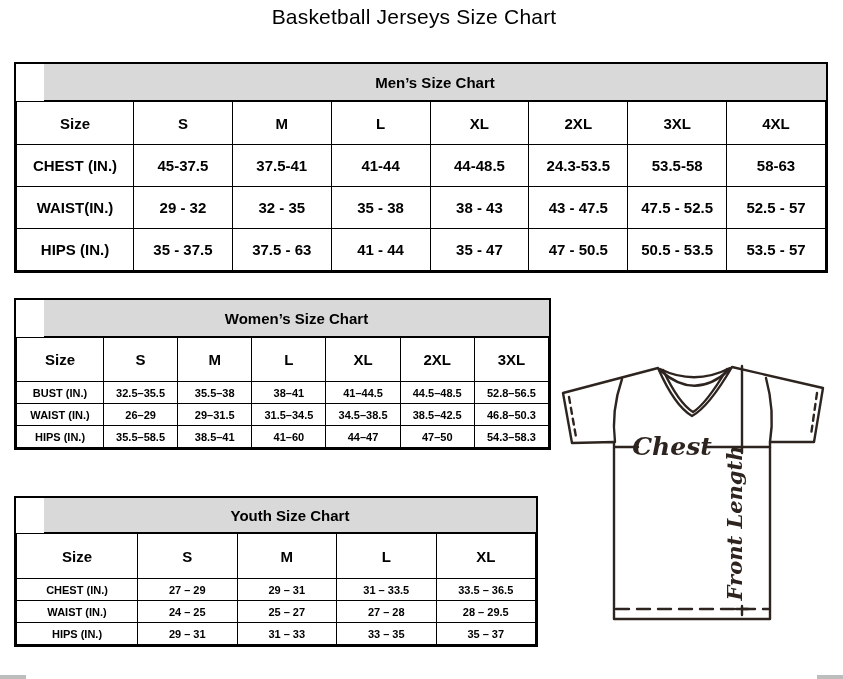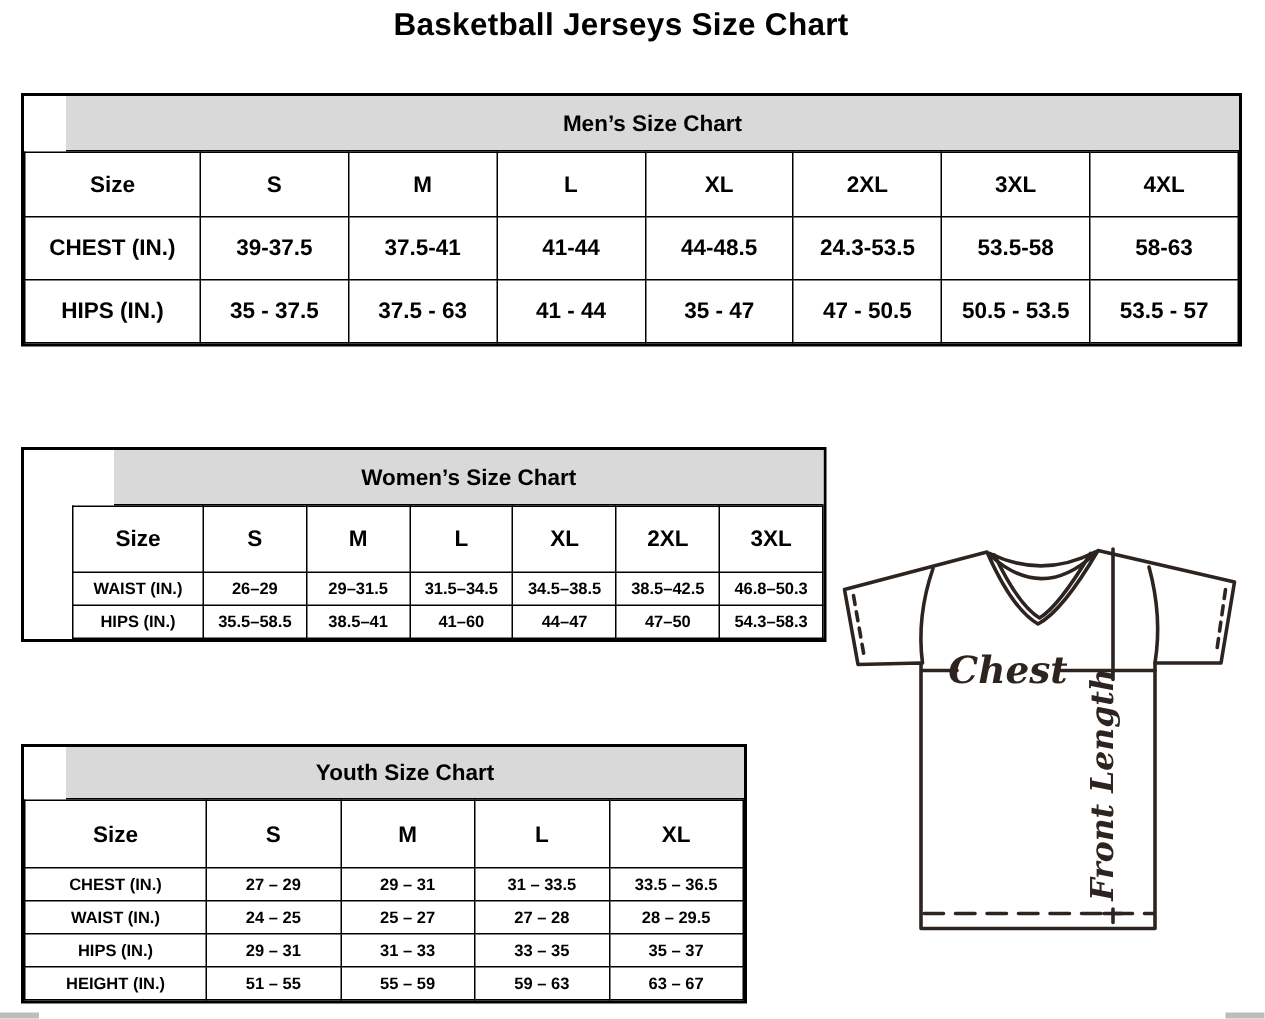--- a/index.html
+++ b/index.html
@@ -2,47 +2,47 @@
 <html><head>
 <meta charset="utf-8">
 <style>
   html,body { margin:0; padding:0; }
   body {
     width:843px; height:679px; position:relative; overflow:hidden;
     background:#ffffff; font-family:"Liberation Sans", sans-serif; color:#000;
   }
   .page-title {
     position:absolute; top:5px; left:0; width:828px; text-align:center;
-    font-size:21px; font-weight:bold; letter-spacing:0.2px;
+    font-size:21px; font-weight:normal; letter-spacing:0.2px;
   }
   .size-table { position:absolute; border:2px solid #000; background:#fff; box-sizing:border-box; }
   .tbl-title {
     background:#d9d9d9; border-bottom:1px solid #000;
     display:flex; align-items:center; justify-content:center;
     font-weight:bold; font-size:15px;margin-left:28px;
   }
   .size-table table { border-collapse:collapse; table-layout:fixed; width:100%; }
   .size-table th, .size-table td {
     border:1px solid #000; text-align:center; vertical-align:middle;
     font-weight:bold; padding:0; overflow:hidden; white-space:nowrap;
   }
   
   #tbl-mens { left:14px; top:62px; width:814px; }
   #tbl-mens .tbl-title { height:36px; }
   #tbl-mens th:first-child, #tbl-mens td:first-child { width:116px; }
   #tbl-mens thead th { height:42px; font-size:15px; }
   #tbl-mens tbody th, #tbl-mens tbody td { height:41px; font-size:15px; }
   
-  #tbl-womens { left:14px; top:298px; width:537px;padding-left:32px; }
+  #tbl-womens { left:14px; top:298px; width:537px; }
   #tbl-womens .tbl-title { height:36px; }
   #tbl-womens th:first-child, #tbl-womens td:first-child { width:86px; }
   #tbl-womens thead th { height:43px; font-size:15px; }
   #tbl-womens tbody th, #tbl-womens tbody td { height:21px; font-size:11px; }
   
-  #tbl-youth { left:14px; top:496px; width:484px; }
+  #tbl-youth { left:14px; top:496px; width:524px; }
   #tbl-youth .tbl-title { height:34px; }
   #tbl-youth th:first-child, #tbl-youth td:first-child { width:120px; }
   #tbl-youth thead th { height:44px; font-size:15px; }
   #tbl-youth tbody th, #tbl-youth tbody td { height:21px; font-size:11px; }
   
   #jersey-diagram { position:absolute; left:558px; top:363px; width:282px; height:268px; }
   .diagram-label { font-family:"DejaVu Serif", serif; font-style:italic; font-weight:bold; fill:#2e241f; }
   
   .scroll-frag { position:absolute; height:4px; background:#bdbdbd; bottom:0; }
   #scroll-frag-left  { left:0; width:26px; }
@@ -64,27 +64,37 @@
           <th>L</th>
           <th>XL</th>
           <th>2XL</th>
           <th>3XL</th>
           <th>4XL</th>
         </tr>
       </thead>
       <tbody>
         <tr>
           <th>CHEST (IN.)</th>
-          <td>39-37.5</td>
+          <td>45-37.5</td>
           <td>37.5-41</td>
           <td>41-44</td>
           <td>44-48.5</td>
           <td>24.3-53.5</td>
           <td>53.5-58</td>
           <td>58-63</td>
+        </tr>
+        <tr>
+          <th>WAIST(IN.)</th>
+          <td>29 - 32</td>
+          <td>32 - 35</td>
+          <td>35 - 38</td>
+          <td>38 - 43</td>
+          <td>43 - 47.5</td>
+          <td>47.5 - 52.5</td>
+          <td>52.5 - 57</td>
         </tr>
         <tr>
           <th>HIPS (IN.)</th>
           <td>35 - 37.5</td>
           <td>37.5 - 63</td>
           <td>41 - 44</td>
           <td>35 - 47</td>
           <td>47 - 50.5</td>
           <td>50.5 - 53.5</td>
           <td>53.5 - 57</td>
@@ -102,20 +112,29 @@
           <th>S</th>
           <th>M</th>
           <th>L</th>
           <th>XL</th>
           <th>2XL</th>
           <th>3XL</th>
         </tr>
       </thead>
       <tbody>
         <tr>
+          <th>BUST (IN.)</th>
+          <td>32.5–35.5</td>
+          <td>35.5–38</td>
+          <td>38–41</td>
+          <td>41–44.5</td>
+          <td>44.5–48.5</td>
+          <td>52.8–56.5</td>
+        </tr>
+        <tr>
           <th>WAIST (IN.)</th>
           <td>26–29</td>
           <td>29–31.5</td>
           <td>31.5–34.5</td>
           <td>34.5–38.5</td>
           <td>38.5–42.5</td>
           <td>46.8–50.3</td>
         </tr>
         <tr>
           <th>HIPS (IN.)</th>
@@ -156,27 +175,20 @@
           <td>25 – 27</td>
           <td>27 – 28</td>
           <td>28 – 29.5</td>
         </tr>
         <tr>
           <th>HIPS (IN.)</th>
           <td>29 – 31</td>
           <td>31 – 33</td>
           <td>33 – 35</td>
           <td>35 – 37</td>
-        </tr>
-        <tr>
-          <th>HEIGHT (IN.)</th>
-          <td>51 – 55</td>
-          <td>55 – 59</td>
-          <td>59 – 63</td>
-          <td>63 – 67</td>
         </tr>
       </tbody>
   </table>
 </div>
 
 <svg id="jersey-diagram" viewBox="0 0 282 268" xmlns="http://www.w3.org/2000/svg">
   <g stroke="#2e241f" stroke-width="2.4" fill="none" stroke-linejoin="round" stroke-linecap="round">
 
     <path fill="#ffffff" d="M 100 5
          L 5 30

